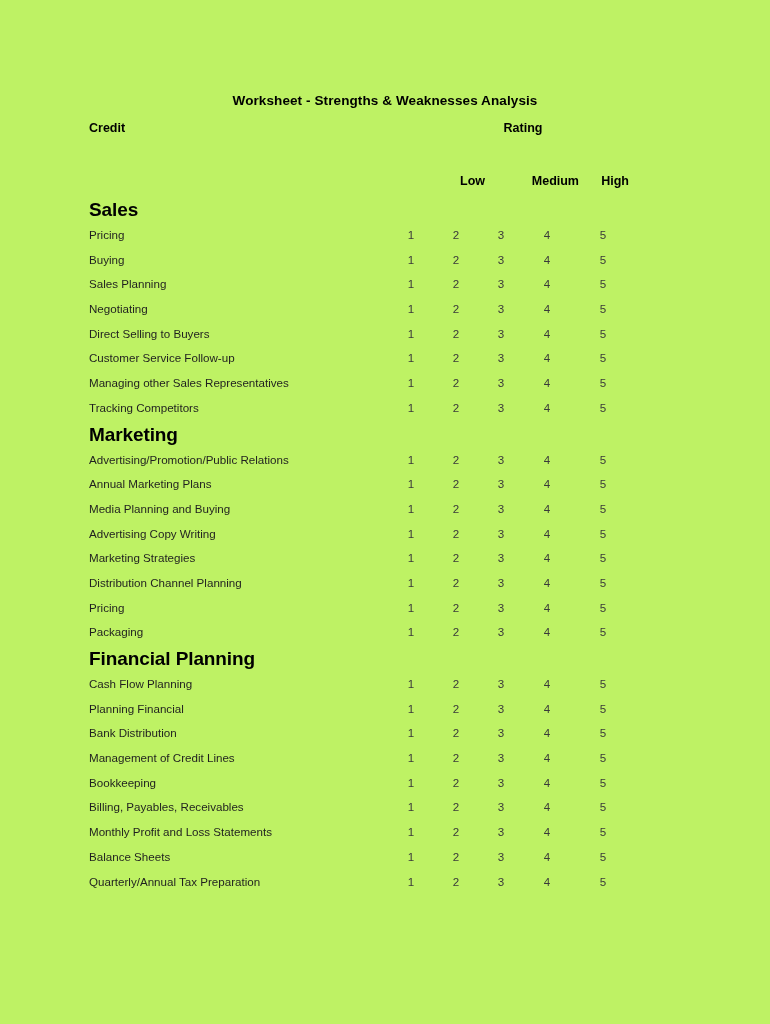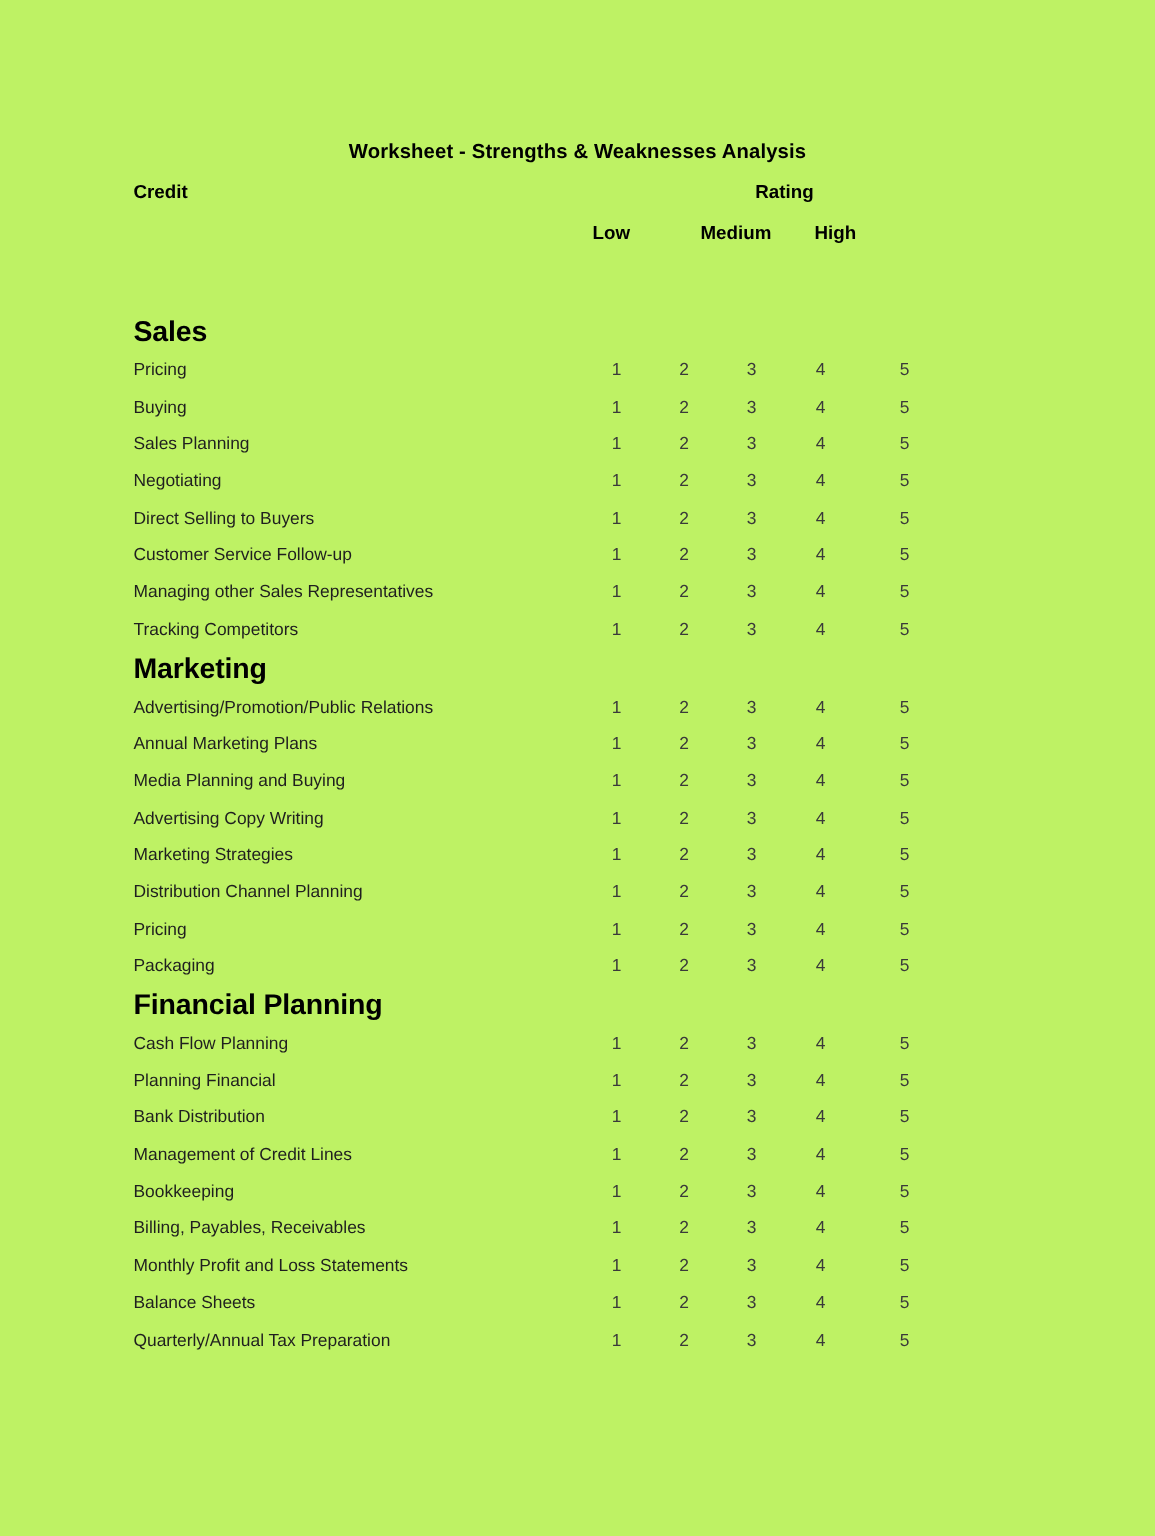--- a/index.html
+++ b/index.html
@@ -61,33 +61,33 @@
     top: 148px;
     left: 0;
     width: 770px;
     height: 17px;
   }
   .hdr-scale span {
     position: absolute;
     font-size: 12.5px;
     font-weight: bold;
     color: #000000;
-    text-align: left;
+    text-align: right;
+    margin-top: 26px;
   }
   .hdr-low    { left: 395px; width: 90px; }
   .hdr-medium { left: 467px; width: 112px; }
   .hdr-high   { left: 543px; width: 86px; }
 
   
   .sheet {
     position: absolute;
     top: 196px;
     left: 0;
     width: 680px;
-    margin-top: 12px;
   }
 
   .section-heading {
     position: relative;
     height: 27px;
     line-height: 27px;
     padding-left: 89px;
     font-size: 19px;
     font-weight: bold;
     color: #000000;

